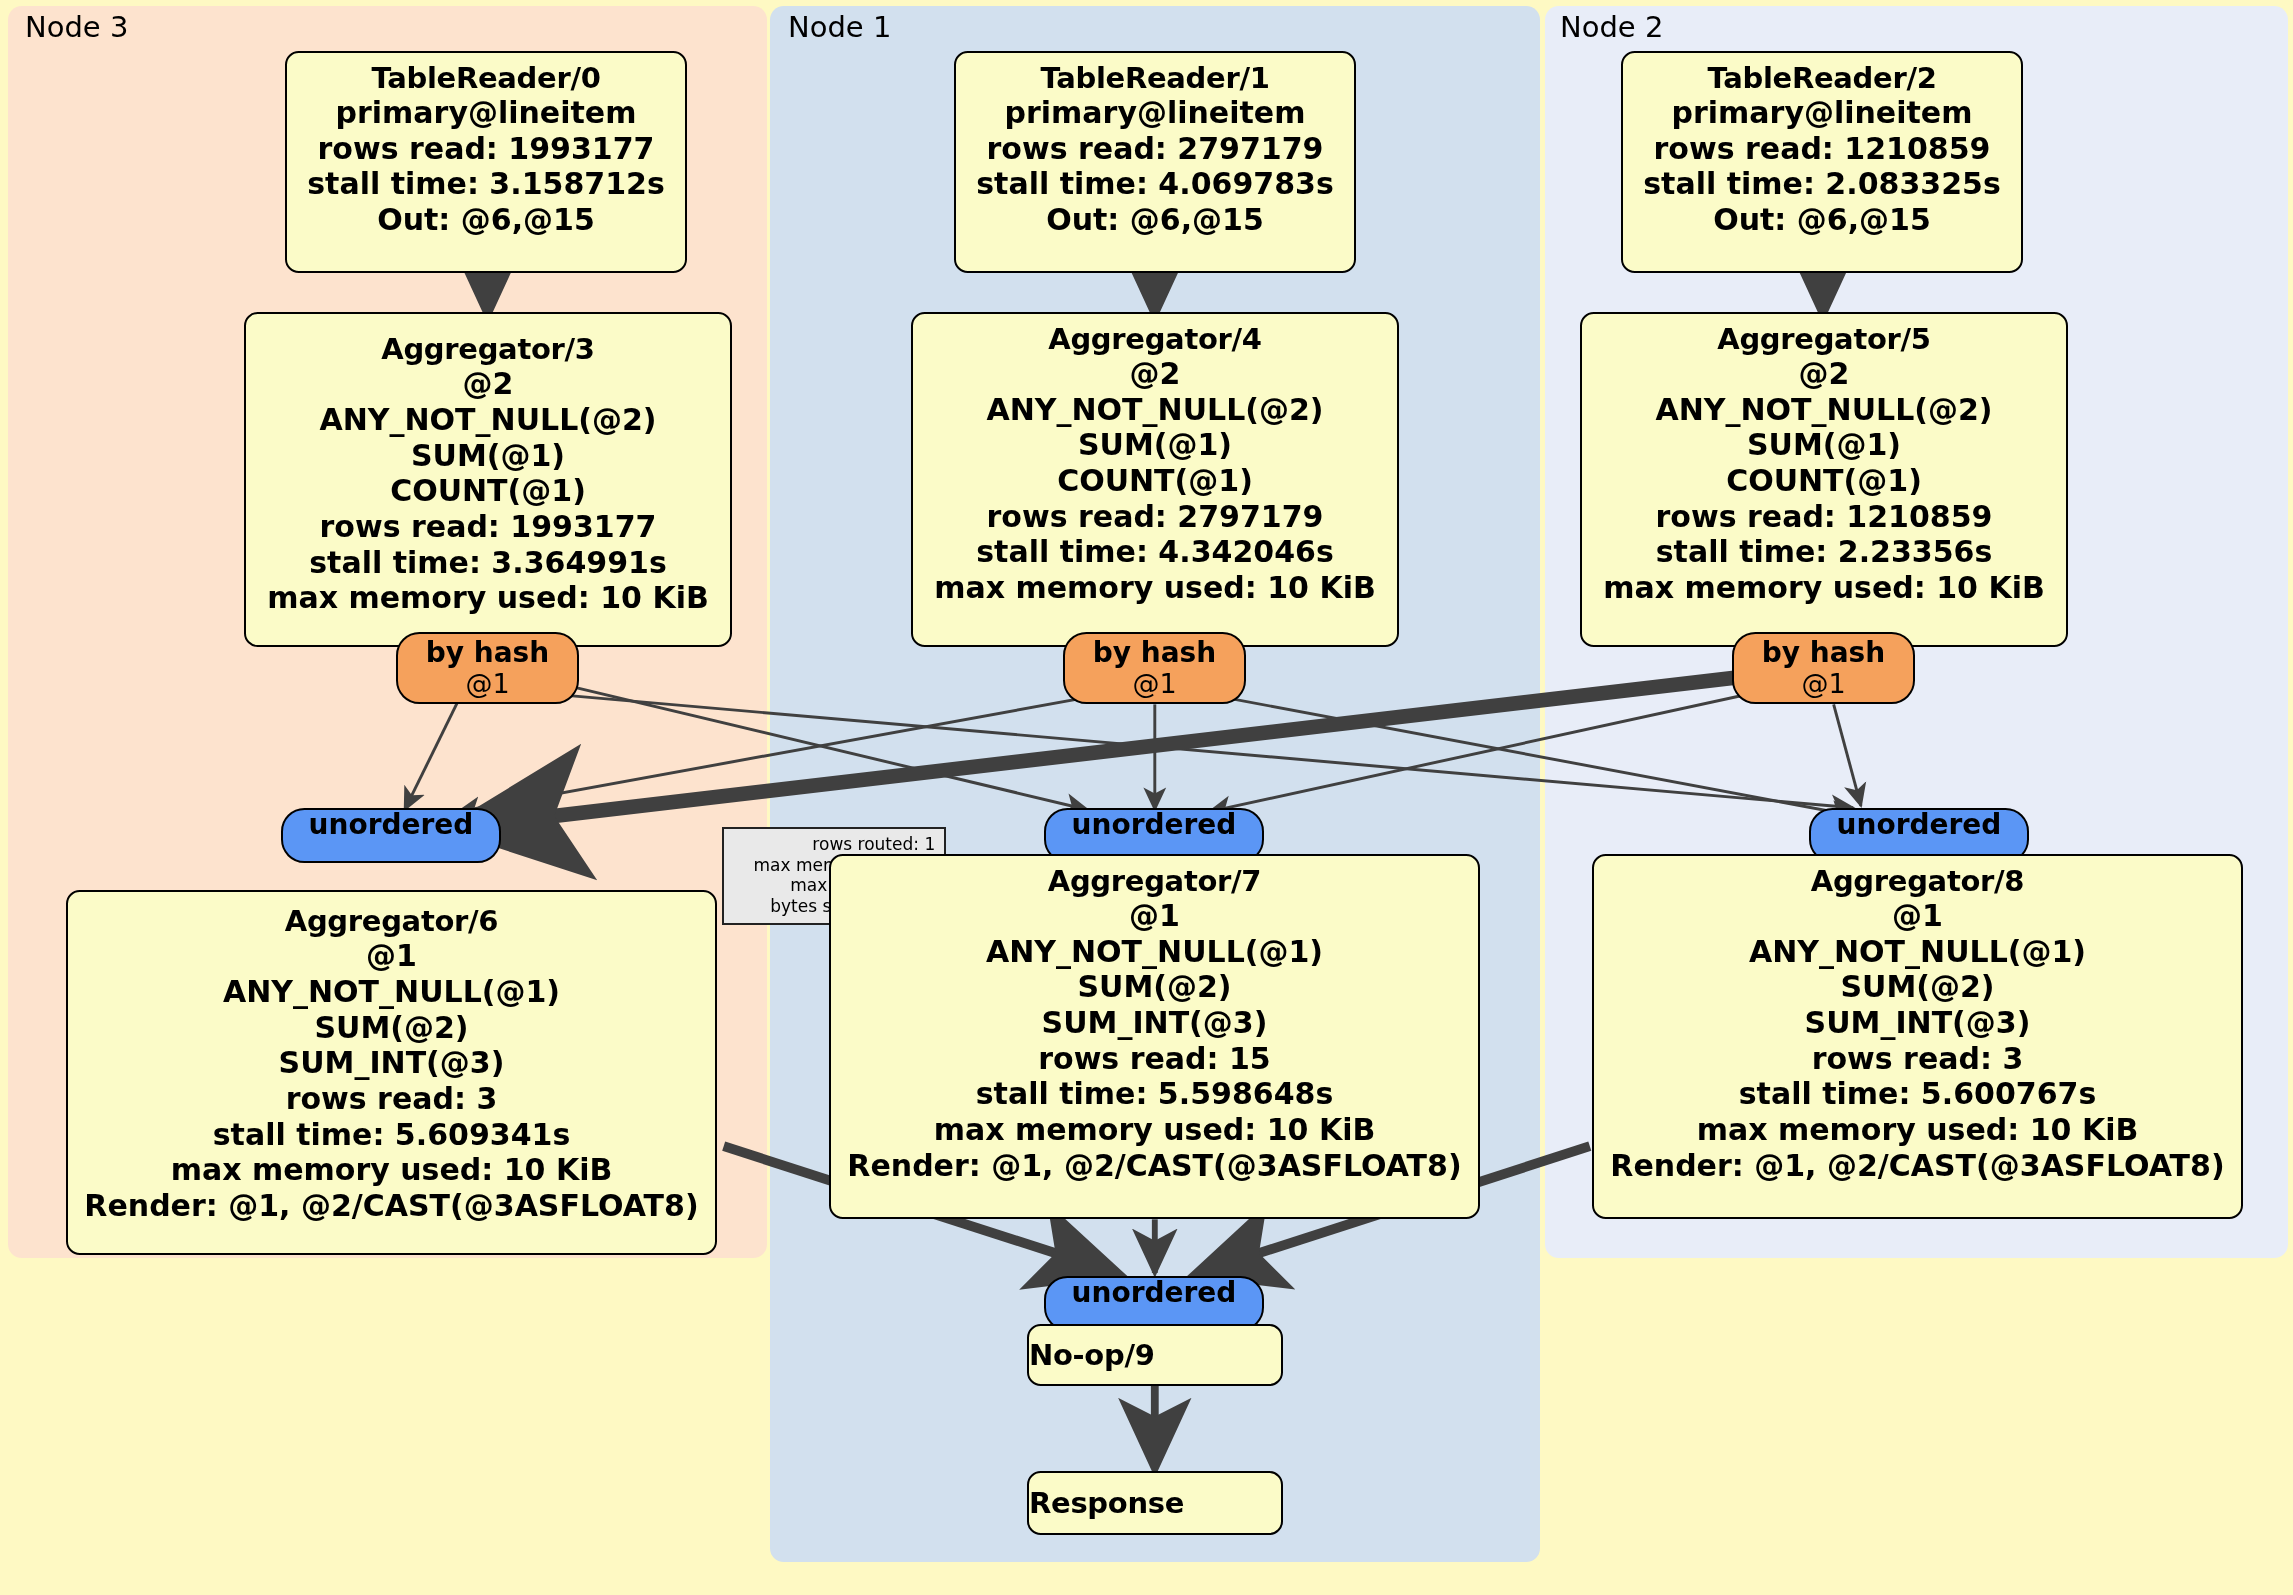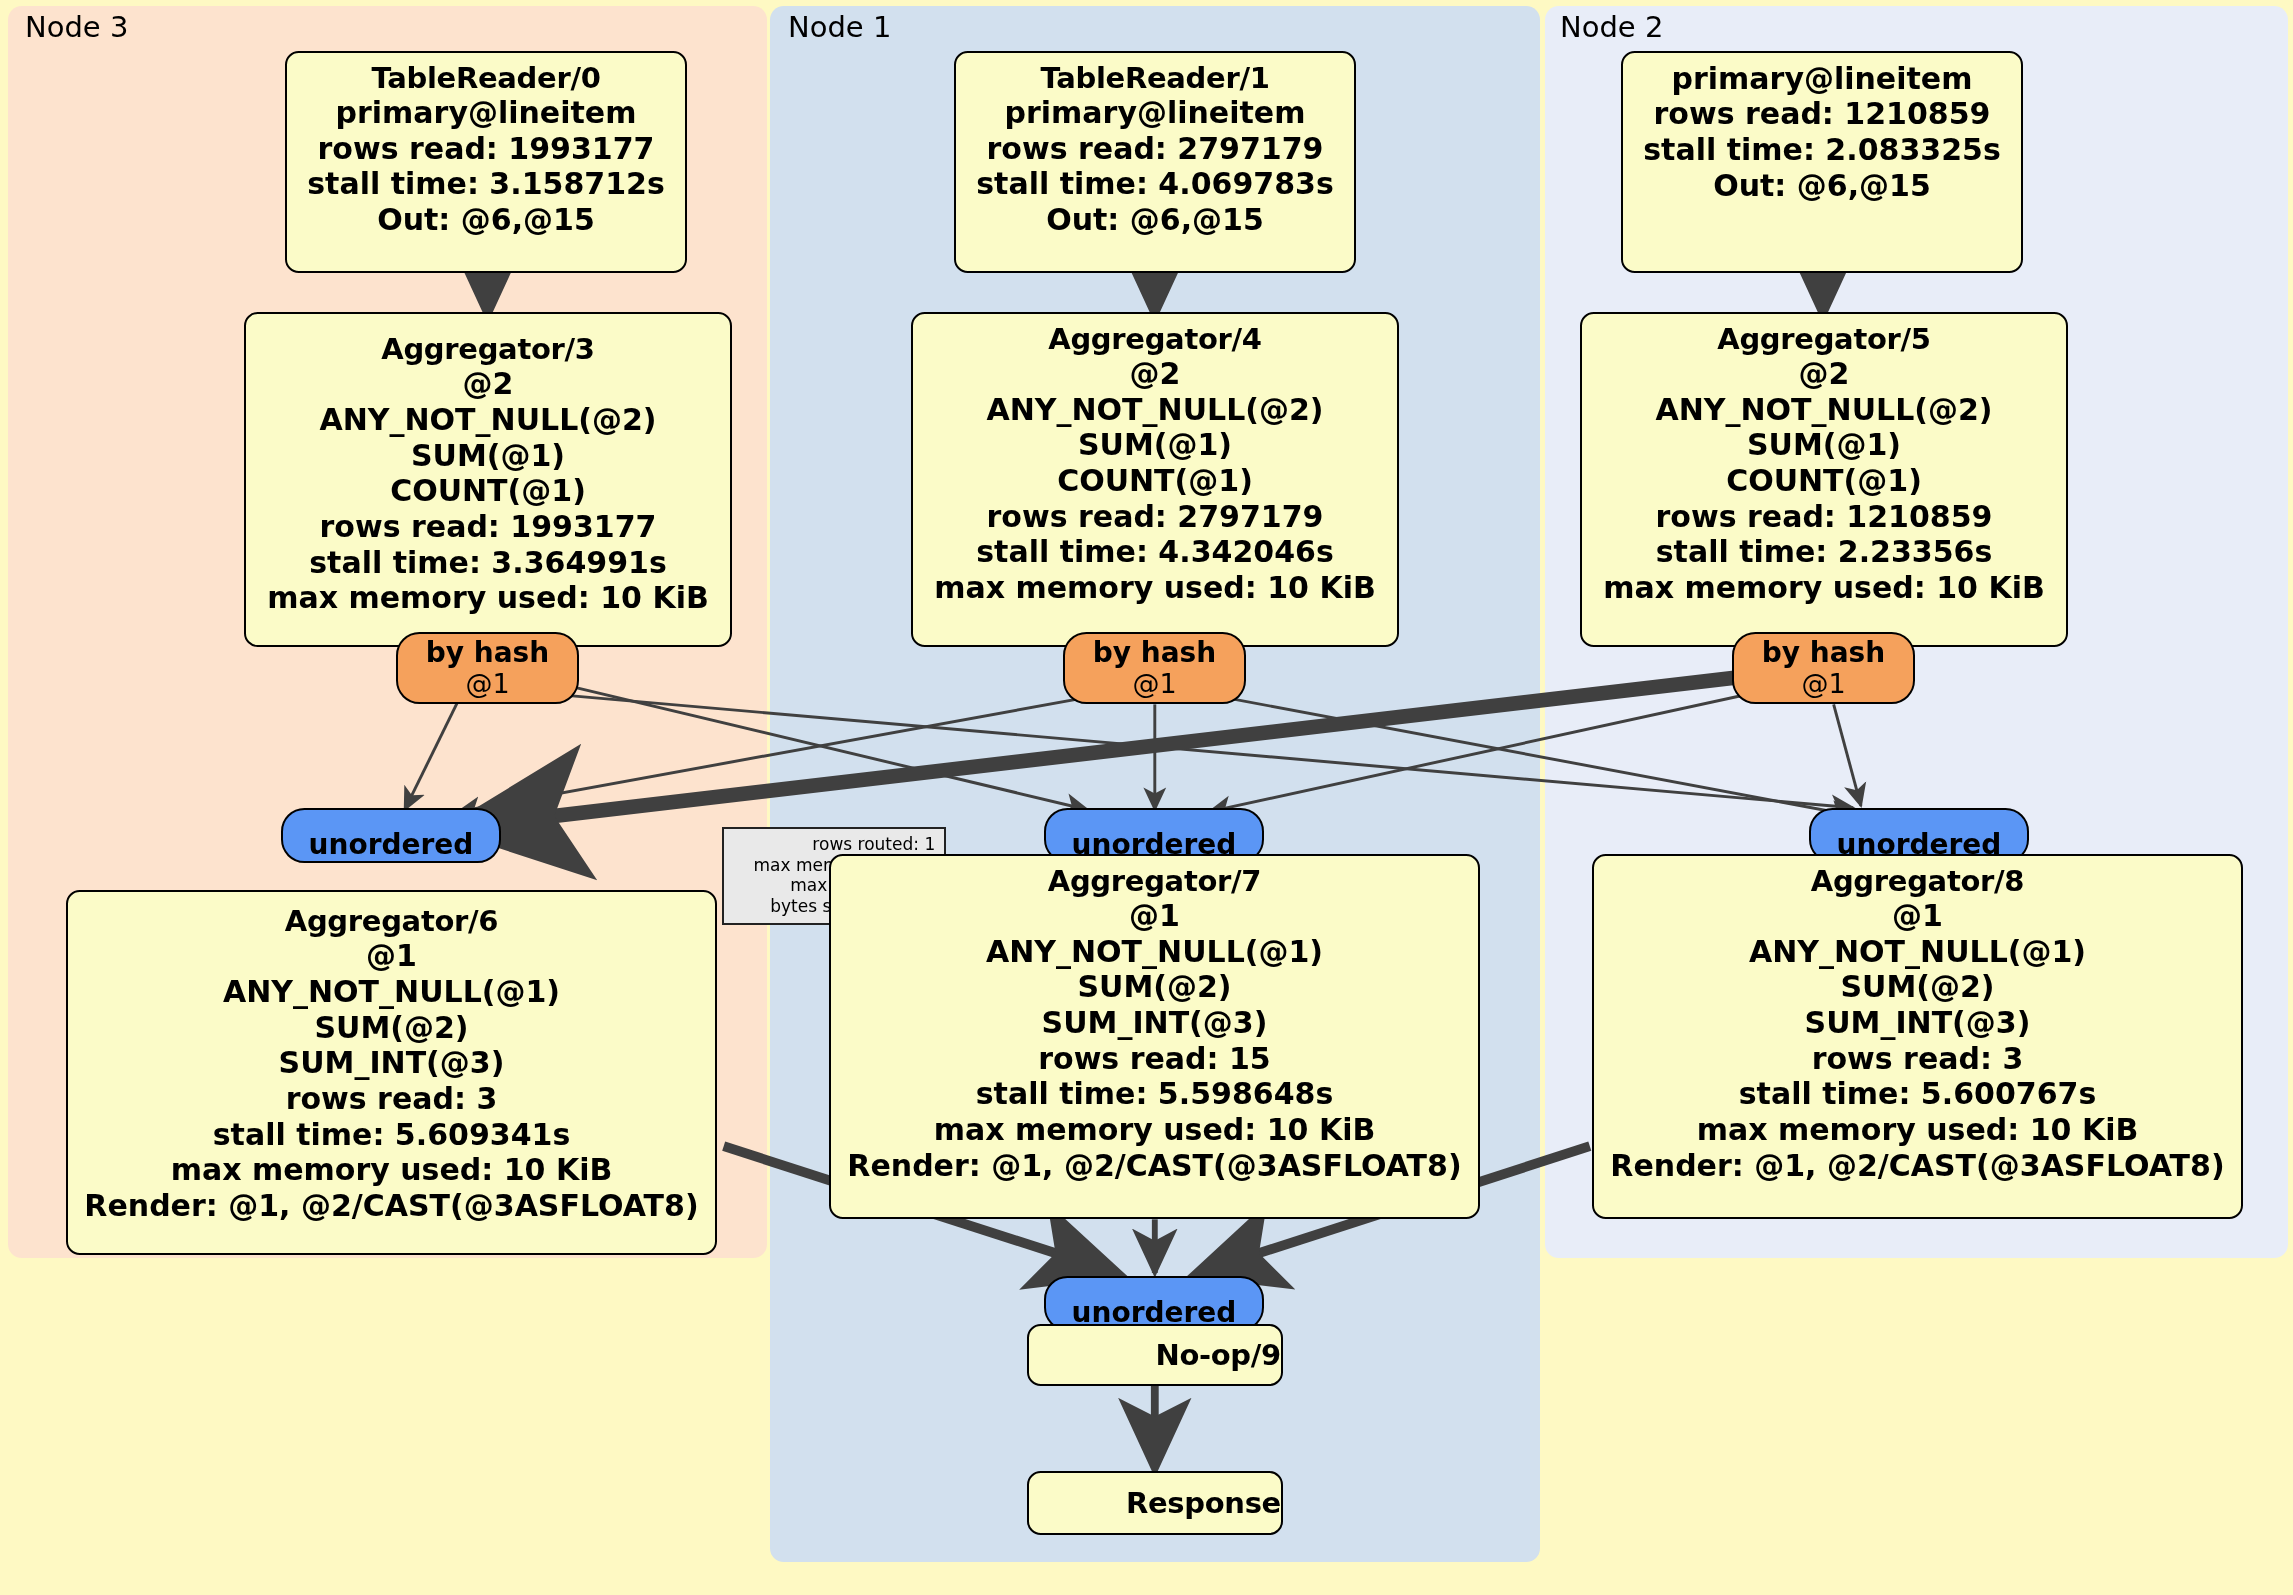--- a/index.html
+++ b/index.html
@@ -20,21 +20,21 @@
         text-align:center;color:#000;display:flex;flex-direction:column;justify-content:center;}
   .pill.hash{background:#F5A15C;}
   .pill.unord{background:#5B96F5;}
   .pill .p1{font-weight:bold;font-size:28px;line-height:1.1;}
   .pill .p2{font-size:27px;line-height:1.1;}
 
   .tipbox{position:absolute;box-sizing:border-box;background:#E9E9E9;border:2px solid #222;
           text-align:right;padding:4.9px 8.8px 5.9px 8.8px;}
   .tipbox div{font-size:17px;line-height:1.22;white-space:nowrap;color:#000;}
 
-  .simple{display:flex;align-items:center;justify-content:flex-end;}
+  .simple{display:flex;align-items:center;justify-content:flex-start;}
 </style>
 </head>
 <body>
 
 <div id="canvas">
 
   <div class="cluster" style="left:7.8px;top:5.9px;width:759px;height:1252px;background:#FDE3CE;"></div>
   <div class="cluster-label" style="left:25px;top:9.8px;">Node 3</div>
 
   <div class="cluster" style="left:770px;top:5.9px;width:770px;height:1556px;background:#D2E0EE;"></div>
@@ -86,20 +86,21 @@
 
   <div class="node" style="left:954px;top:51px;width:402px;height:222px;padding-top:7.8px;">
     <div class="title">TableReader/1</div>
     <div class="line">primary@lineitem</div>
     <div class="line">rows read: 2797179</div>
     <div class="line">stall time: 4.069783s</div>
     <div class="line">Out: @6,@15</div>
   </div>
 
   <div class="node" style="left:1621px;top:51px;width:402px;height:222px;padding-top:7.8px;">
+    <div class="title">TableReader/2</div>
     <div class="line">primary@lineitem</div>
     <div class="line">rows read: 1210859</div>
     <div class="line">stall time: 2.083325s</div>
     <div class="line">Out: @6,@15</div>
   </div>
 
   <div class="node" style="left:244px;top:312px;width:488px;height:335px;padding-top:18px;">
     <div class="title">Aggregator/3</div>
     <div class="line">@2</div>
     <div class="line">ANY_NOT_NULL(@2)</div>

